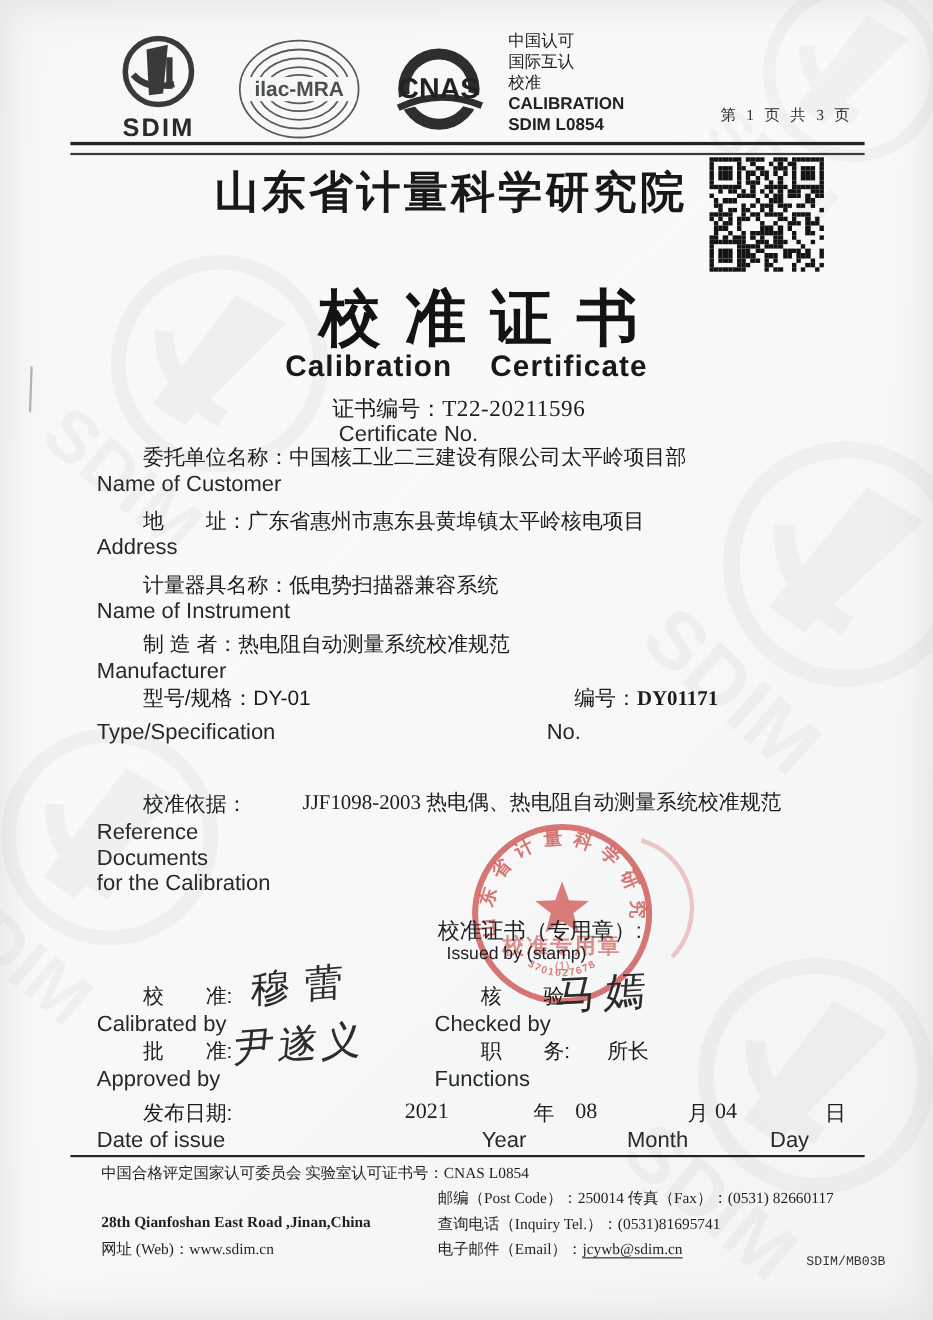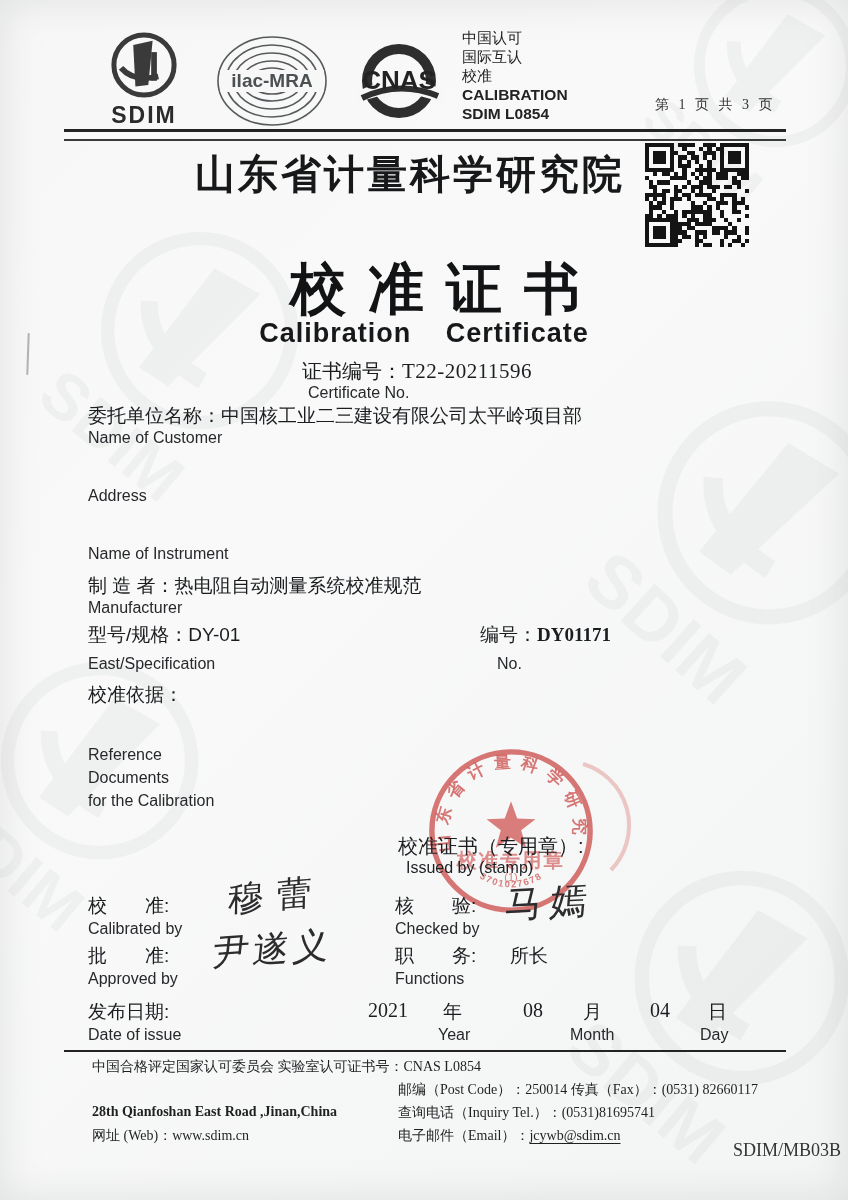--- a/index.html
+++ b/index.html
@@ -17,34 +17,34 @@
   .rule-double{left:64px;top:129px;width:722px;height:7px;border-top:3px solid #232323;border-bottom:2px solid #3a3a3a;}
   .logo-caption{font-weight:700;font-size:23px;letter-spacing:2px;color:#2b2b2b;}
   
   .inst-cn{font-family:"Liberation Serif",serif;font-weight:600;font-size:40px;letter-spacing:3px;color:#17181a;}
   .inst-en{font-weight:700;font-size:21px;word-spacing:16px;letter-spacing:.5px;color:#17181a;}
   
   .cert-cn{font-family:"Liberation Serif",serif;font-weight:900;font-size:56px;letter-spacing:22px;padding-left:22px;color:#121314;}
   .cert-en{font-weight:700;font-size:27px;word-spacing:26px;letter-spacing:1px;color:#17181a;}
   .certno-cn{font-family:"Liberation Serif",serif;font-size:20px;color:#1a1b1d;}
   .certno-val{font-family:"Liberation Serif",serif;font-size:21px;letter-spacing:.5px;}
-  .sub-en{font-size:16px;color:#26282b;}
-  
-  .f-cn{font-size:19px;color:#1a1c1f;}
+  .sub-en{font-size:20px;color:#26282b;}
+  
+  .f-cn{font-size:19px;color:#1a1c1f;margin-left:42px;}
   .f-serif{font-family:"Liberation Serif",serif;}
   .f-bold{font-weight:700;}
   
   .stamp{mix-blend-mode:multiply;opacity:.9;}
   
   .sig{font-family:"DejaVu Serif",serif;color:#2c2c2e;}
   
   .rule-footer{left:64px;top:1050px;width:722px;border-top:2.5px solid #232323;}
   .ft{font-family:"Liberation Serif",serif;font-size:14px;color:#1e2022;}
   .ft u{text-underline-offset:3px;}
-  .doc-code{font-family:Liberation Serif, serif;font-size:18px;color:#333;}
+  .doc-code{font-family:Liberation Mono, monospace;font-size:12px;color:#333;}
   
   .wm{position:absolute;opacity:.055;pointer-events:none;}
   
   .qr-grid{display:grid;grid-template-rows:repeat(25,1fr);grid-template-columns:repeat(25,1fr);width:104px;height:104px;background:transparent;}
   .qr-grid i{background:#141414;}
   .scratch{left:27px;top:333px;width:2px;height:42px;background:#8a8d8f;opacity:.65;border-radius:2px;transform:rotate(2deg);}
 </style>
 </head>
 <body>
 
@@ -473,39 +473,46 @@
   <div class="abs" style="left:302px;top:358px;">
     <span class="certno-cn">证书编号：</span><span class="certno-val">T22-20211596</span>
   </div>
   <div class="abs sub-en" style="left:308px;top:384px;">Certificate No.</div>
 
   <div class="abs f-cn" style="left:88px;top:403px;">
     <span>委托单位名称：</span><span>中国核工业二三建设有限公司太平岭项目部</span>
   </div>
   <div class="abs sub-en" style="left:88px;top:429px;">Name of Customer</div>
 
+  <div class="abs f-cn" style="left:88px;top:461px;">
+    <span>地　　址：</span><span>广东省惠州市惠东县黄埠镇太平岭核电项目</span>
+  </div>
   <div class="abs sub-en" style="left:88px;top:487px;">Address</div>
 
+  <div class="abs f-cn" style="left:88px;top:519px;">
+    <span>计量器具名称：</span><span>低电势扫描器兼容系统</span>
+  </div>
   <div class="abs sub-en" style="left:88px;top:545px;">Name of Instrument</div>
 
   <div class="abs f-cn" style="left:88px;top:573px;">
     <span>制 造 者：</span><span>热电阻自动测量系统校准规范</span>
   </div>
   <div class="abs sub-en" style="left:88px;top:599px;">Manufacturer</div>
 
   <div class="abs f-cn" style="left:88px;top:622px;">
     <span>型号/规格：</span><span>DY-01</span>
   </div>
   <div class="abs f-cn" style="left:480px;top:622px;">
     <span>编号：</span><span class="f-serif f-bold">DY01171</span>
   </div>
-  <div class="abs sub-en" style="left:88px;top:655px;">East/Specification</div>
+  <div class="abs sub-en" style="left:88px;top:655px;">Type/Specification</div>
   <div class="abs sub-en" style="left:497px;top:655px;">No.</div>
 
-  <div class="abs f-cn" style="left:88px;top:682px;">校准依据：</div>
+  <div class="abs f-cn" style="left:88px;top:718px;">校准依据：</div>
+  <div class="abs f-cn f-serif" style="left:233px;top:716px;">JJF1098-2003 热电偶、热电阻自动测量系统校准规范</div>
   <div class="abs sub-en" style="left:88px;top:746px;">Reference</div>
   <div class="abs sub-en" style="left:88px;top:769px;">Documents</div>
   <div class="abs sub-en" style="left:88px;top:792px;">for the Calibration</div>
 
   <div class="abs stamp" style="left:422px;top:742px;">
     <svg width="178" height="178" viewBox="0 0 180 180">
       <defs>
         <path id="arcTop" d="M 29.9,111.9 A 64,64 0 1 1 150.1,111.9"></path>
         <path id="arcBot" d="M 57.3,136.7 A 57,57 0 0 0 122.7,136.7"></path>
       </defs>

